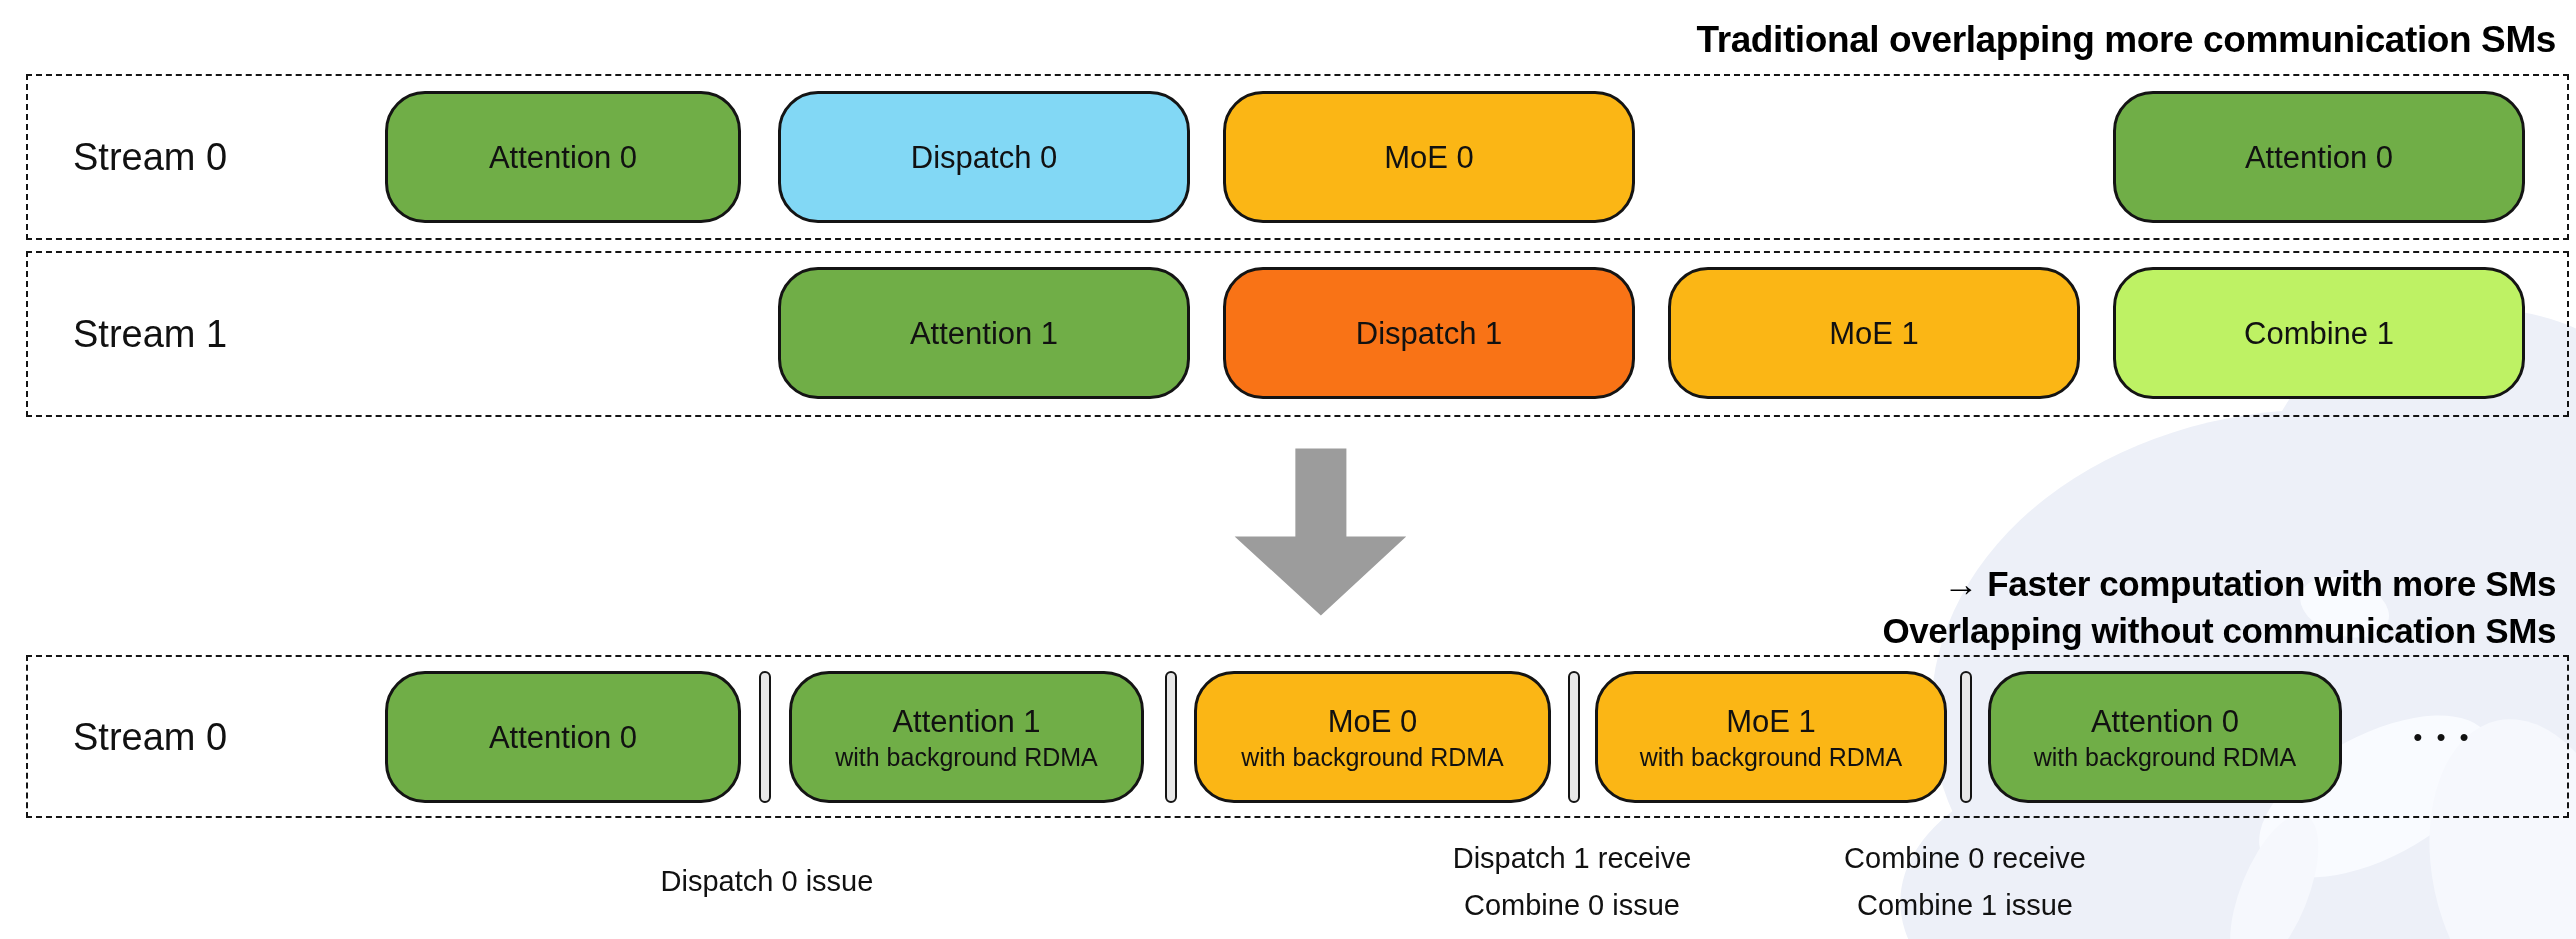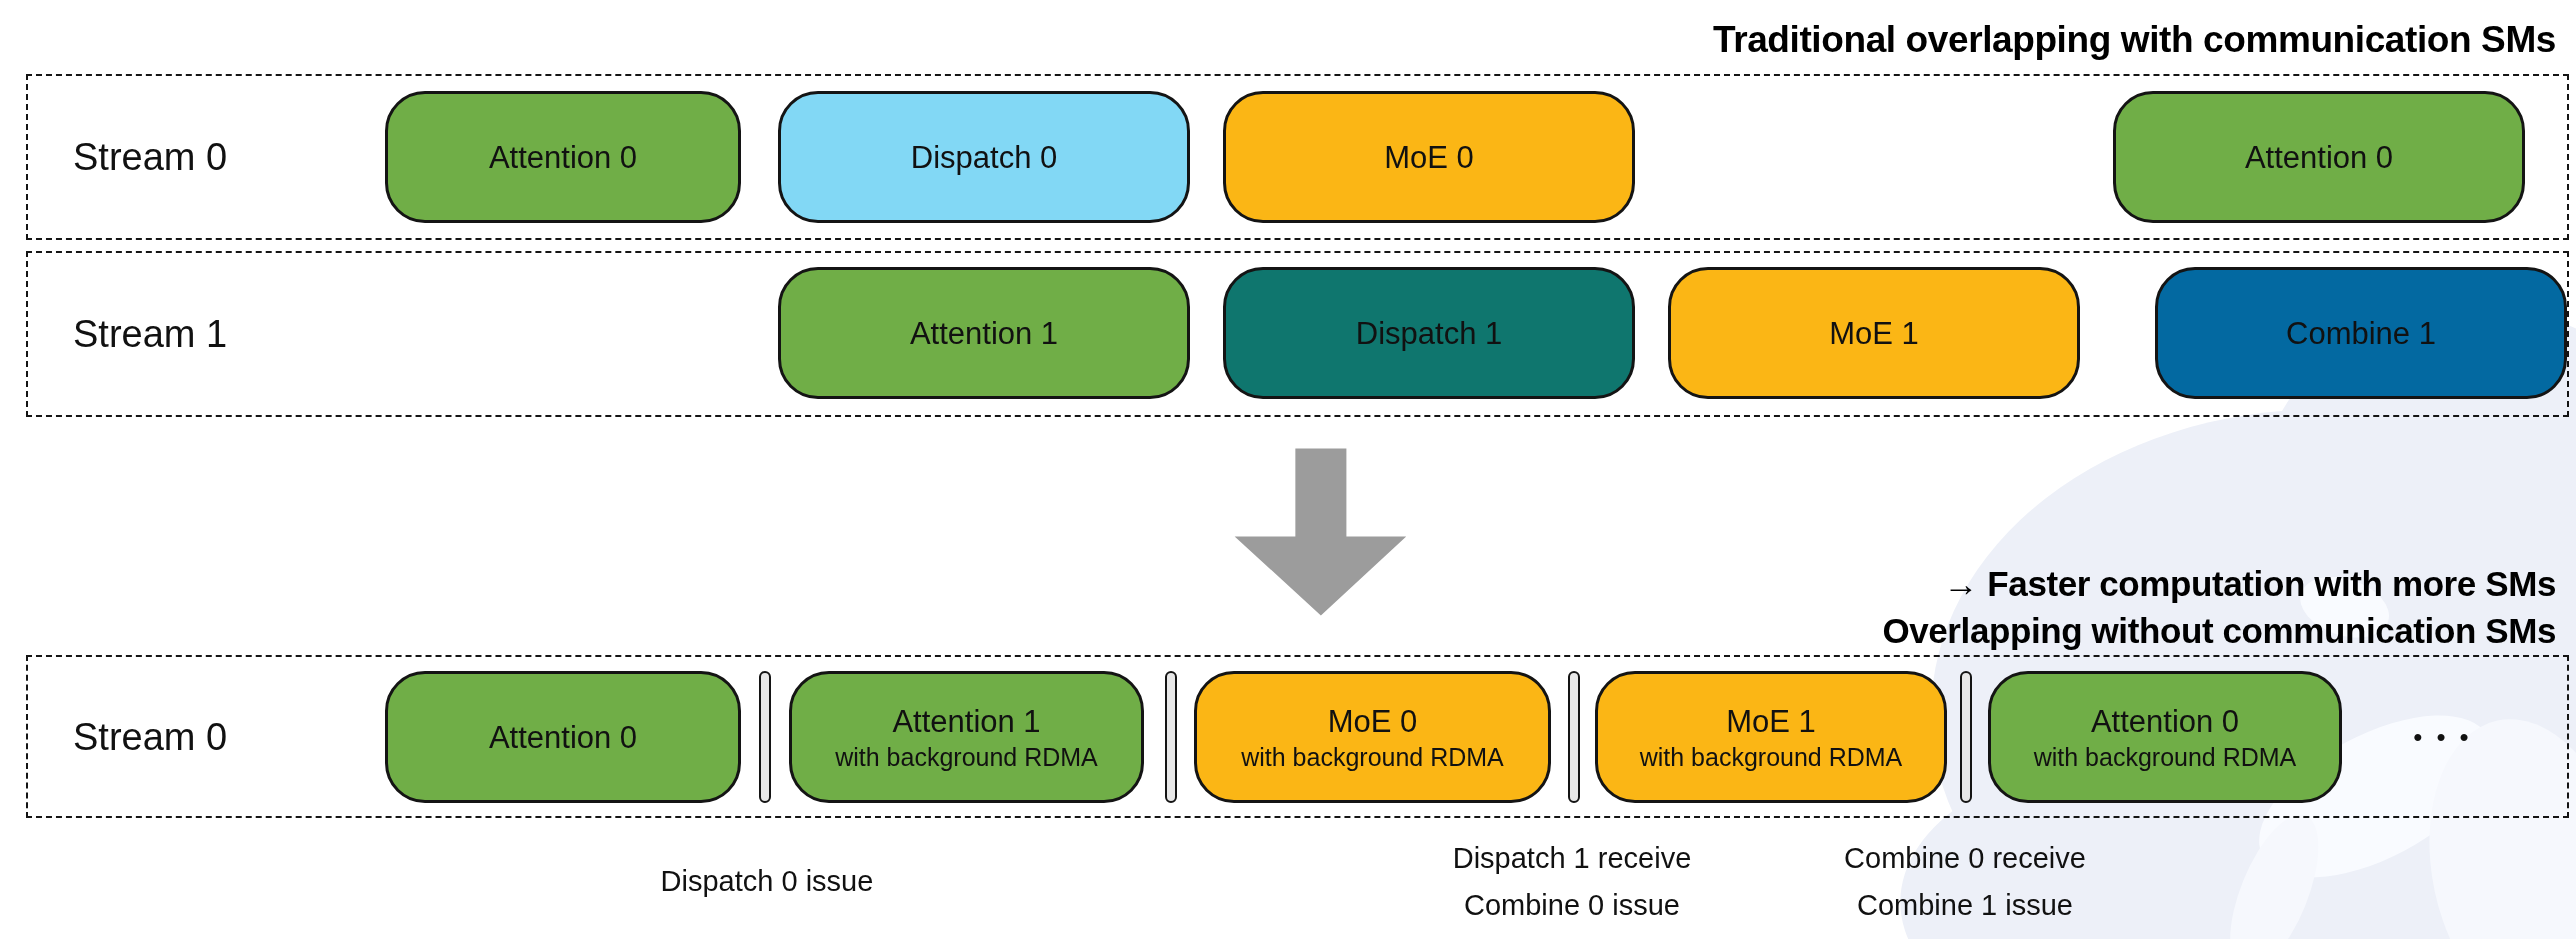--- a/index.html
+++ b/index.html
@@ -60,21 +60,21 @@
     <ellipse cx="2640" cy="810" rx="445" ry="345" fill="#edf0f8"></ellipse>
     <ellipse cx="2815" cy="555" rx="245" ry="205" fill="#edf0f8"></ellipse>
     <ellipse cx="2430" cy="1025" rx="270" ry="165" fill="#edf0f8"></ellipse>
     <ellipse cx="2700" cy="905" rx="145" ry="70" fill="#f9fbff" transform="rotate(-28 2700 905)"></ellipse>
     <ellipse cx="2520" cy="862" rx="44" ry="28" fill="#f9fbff"></ellipse>
     <ellipse cx="2665" cy="690" rx="52" ry="32" fill="#f9fbff" transform="rotate(18 2665 690)"></ellipse>
     <ellipse cx="2585" cy="1015" rx="38" ry="95" fill="#f6f8fd" transform="rotate(22 2585 1015)"></ellipse>
     <ellipse cx="2875" cy="990" rx="110" ry="175" fill="#f6f8fd" transform="rotate(-12 2875 990)"></ellipse>
   </svg>
 
-  <div class="title title-top">Traditional overlapping with communication SMs</div>
+  <div class="title title-top">Traditional overlapping more communication SMs</div>
 
   <div class="title title-bottom">
     <div>→ Faster computation with more SMs</div>
     <div>Overlapping without communication SMs</div>
   </div>
 
   <div class="dashed-box" id="box-stream0">
     <span class="stream-label">Stream 0</span>
   </div>
 
@@ -100,27 +100,27 @@
     </div>
     <div class="block" style="left: 1223px; top: 91px; width: 412px; background: rgb(251, 182, 21);">
       <span class="main">MoE 0</span>
     </div>
     <div class="block" style="left: 2113px; top: 91px; width: 412px; background: rgb(112, 174, 71);">
       <span class="main">Attention 0</span>
     </div>
     <div class="block" style="left: 778px; top: 267px; width: 412px; background: rgb(112, 174, 71);">
       <span class="main">Attention 1</span>
     </div>
-    <div class="block" style="left: 1223px; top: 267px; width: 412px; background: #0f766e;">
+    <div class="block" style="left: 1223px; top: 267px; width: 412px; background: #f97316;">
       <span class="main">Dispatch 1</span>
     </div>
     <div class="block" style="left: 1668px; top: 267px; width: 412px; background: rgb(251, 182, 21);">
       <span class="main">MoE 1</span>
     </div>
-    <div class="block" style="left: 2113px; top: 267px; width: 412px; background: #0369a1; margin-left: 42px;">
+    <div class="block" style="left: 2113px; top: 267px; width: 412px; background: #bef264;">
       <span class="main">Combine 1</span>
     </div>
     <div class="block" style="left: 385px; top: 671px; width: 356px; background: rgb(112, 174, 71);">
       <span class="main">Attention 0</span>
     </div>
     <div class="separator" style="left: 759px; top: 671px; width: 12.3px; background: rgb(232, 232, 232);"></div>
     <div class="block" style="left: 789px; top: 671px; width: 355px; background: rgb(112, 174, 71);">
       <span class="main">Attention 1</span>
       <span class="sub">with background RDMA</span>
     </div>

